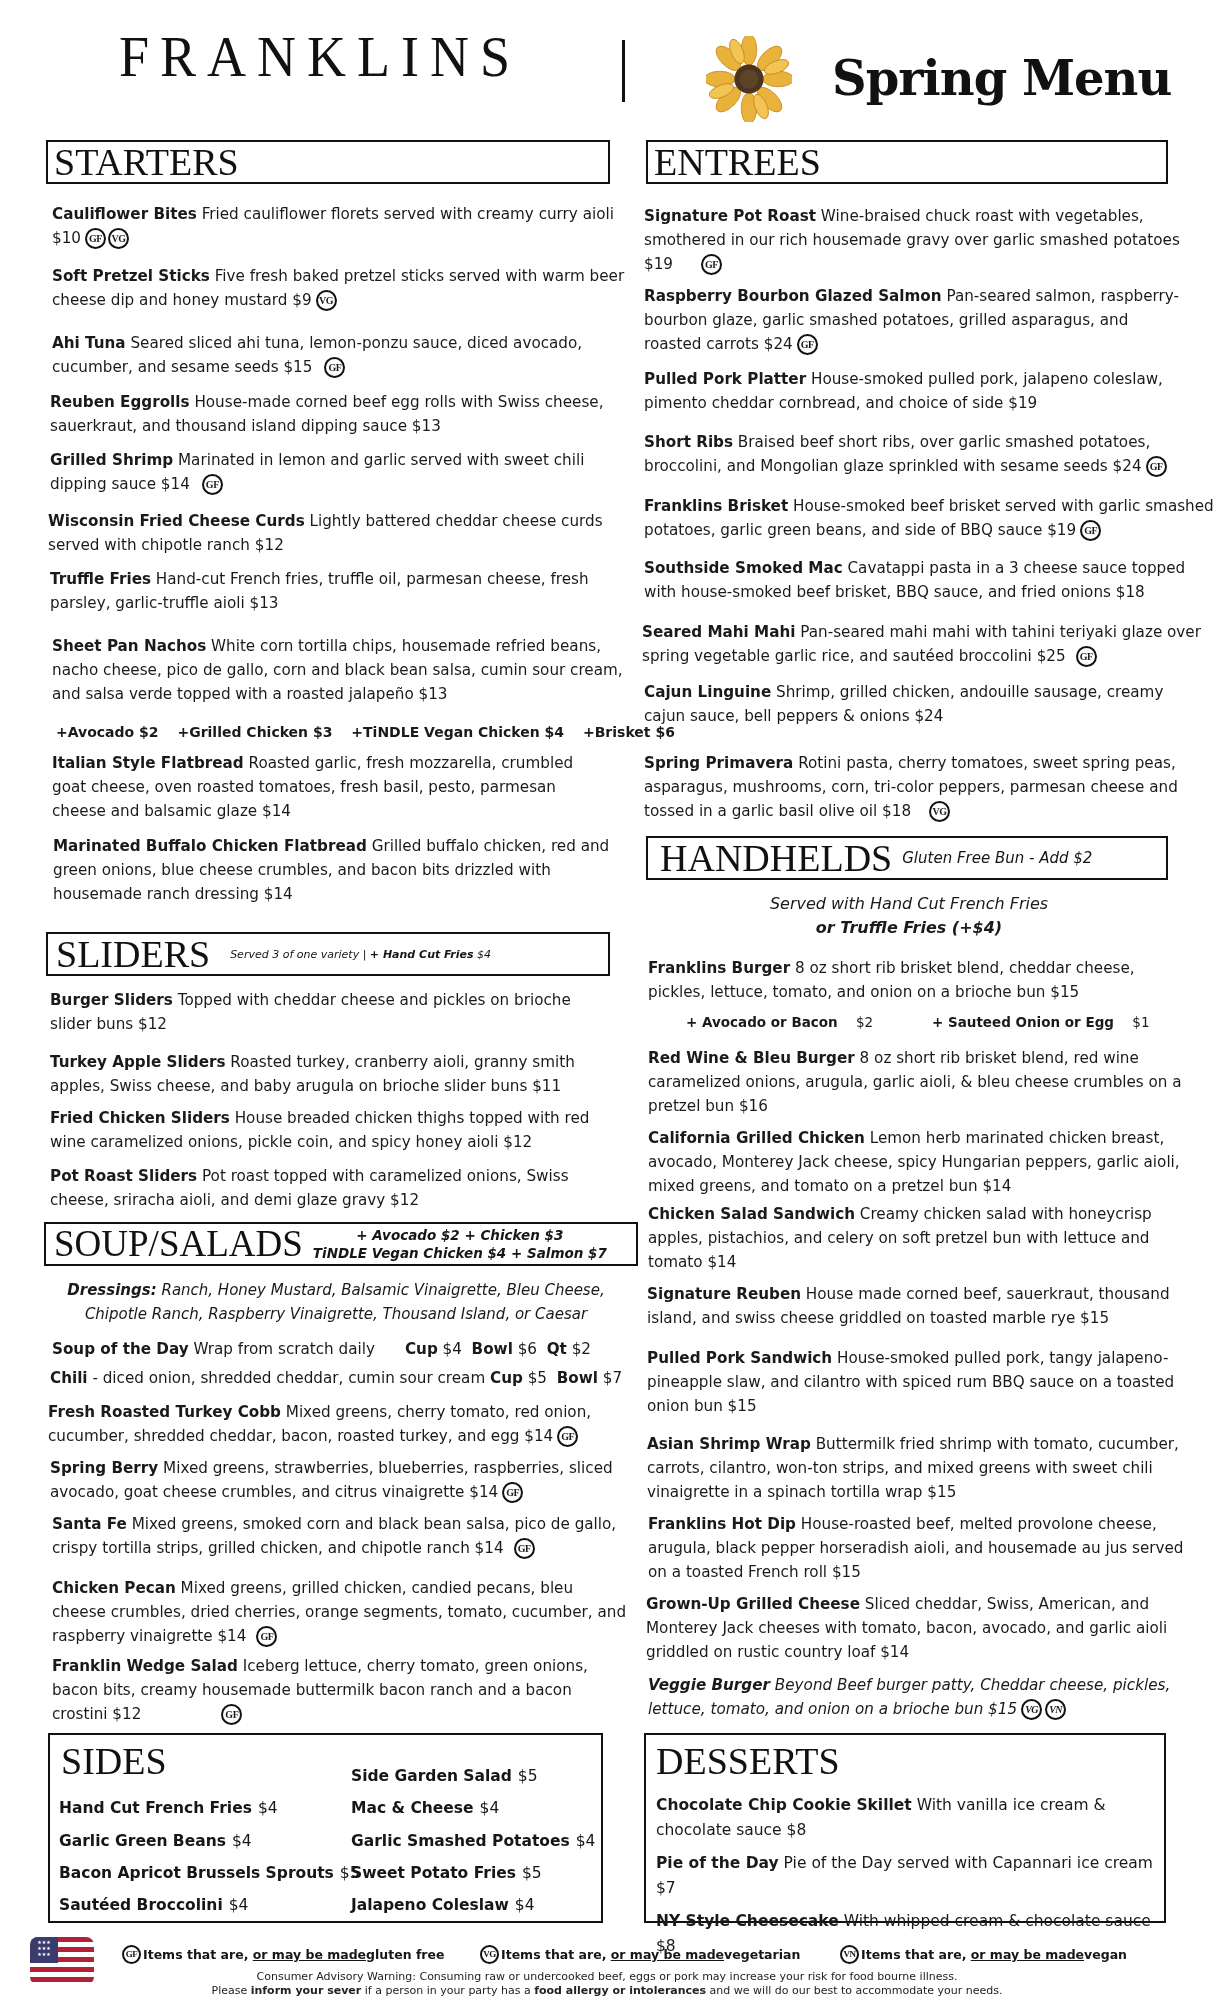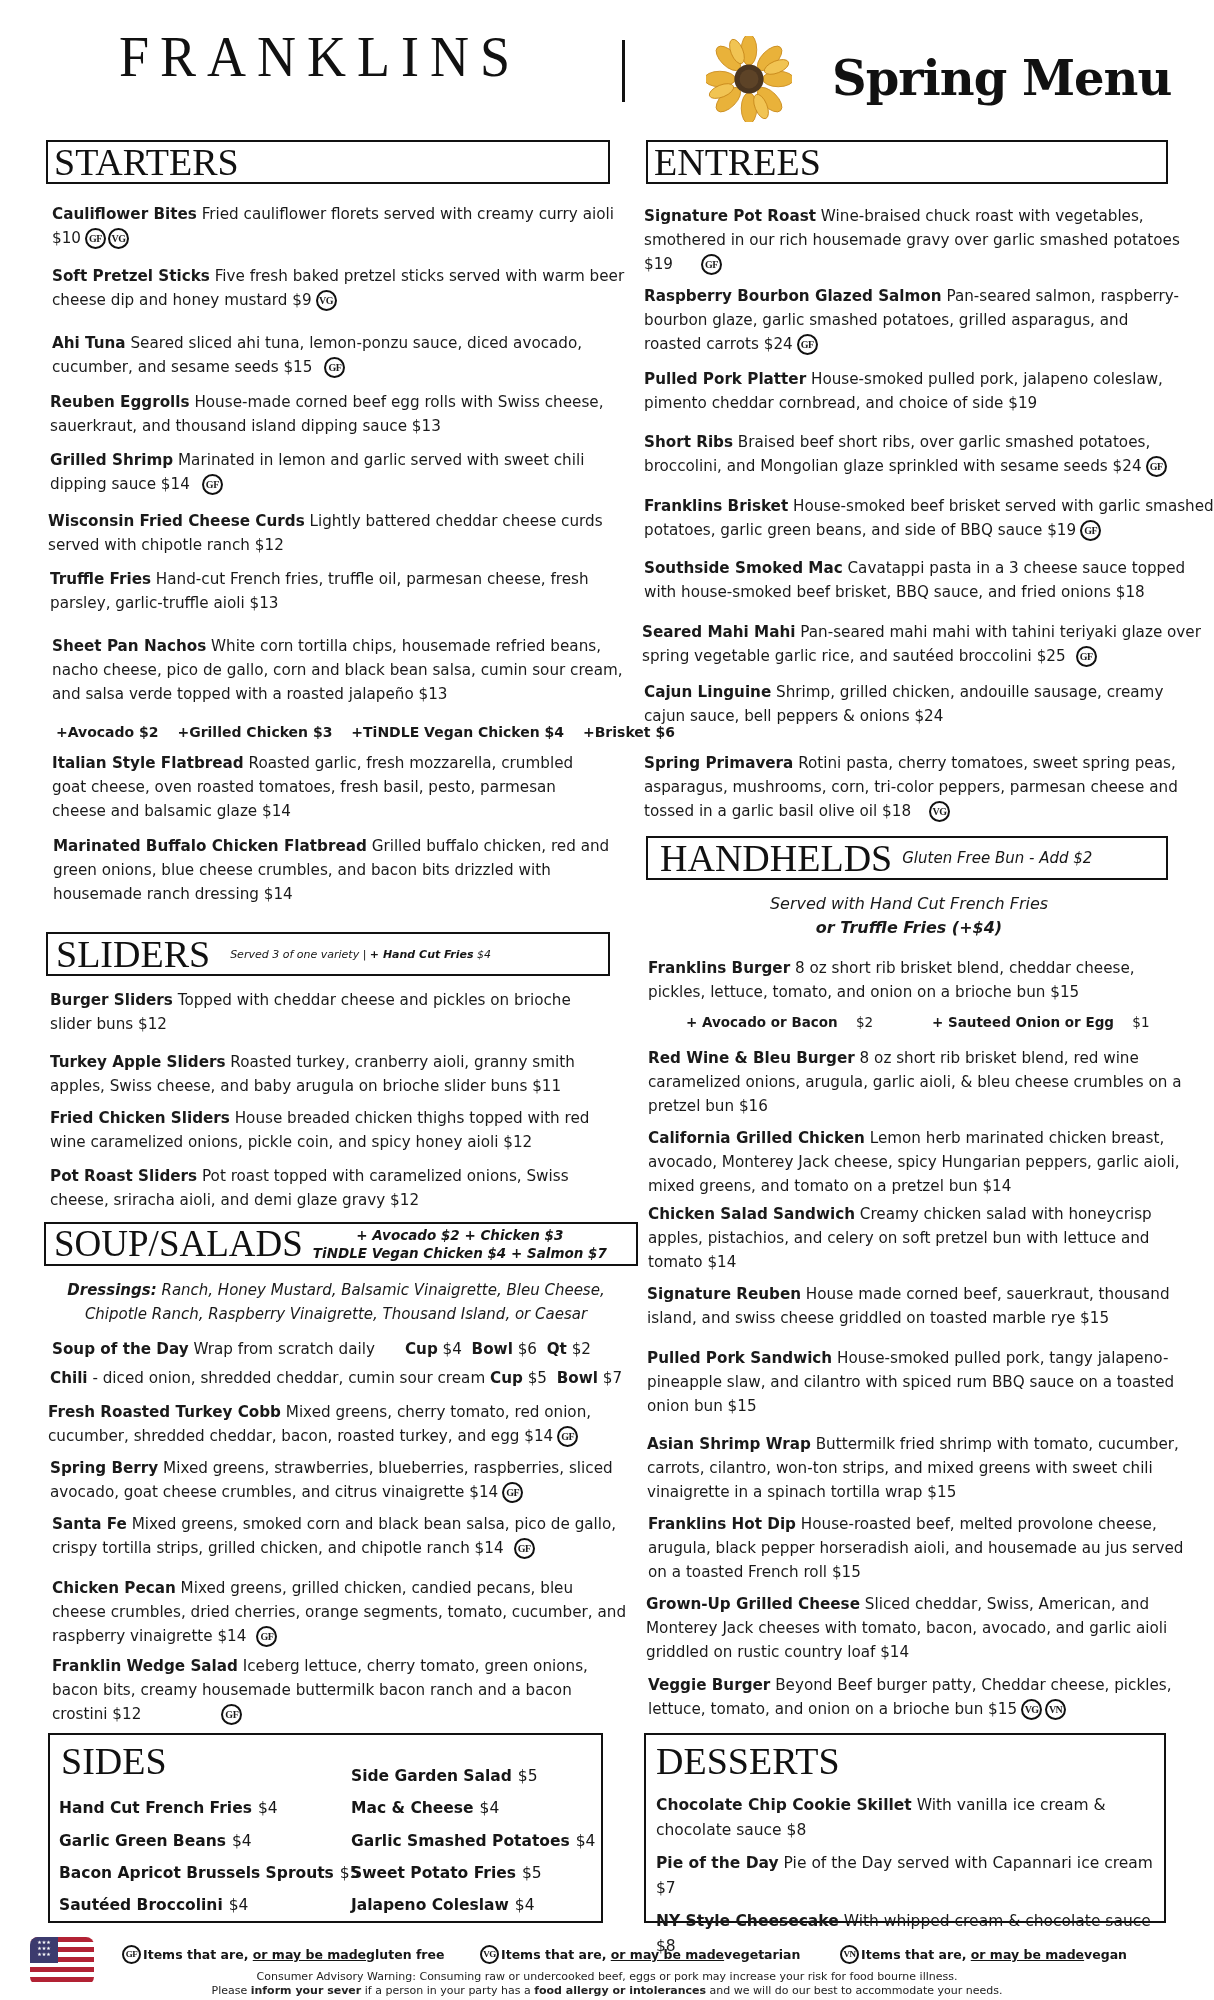--- a/index.html
+++ b/index.html
@@ -246,21 +246,21 @@
   </div>
   <div class="item" style="top:1432px; left:3px; width:560px;">
     <span class="nm">Asian Shrimp Wrap</span><span> Buttermilk fried shrimp with tomato, cucumber, carrots, cilantro, won-ton strips, and mixed greens with sweet chili vinaigrette in a spinach tortilla wrap  $15</span>
   </div>
   <div class="item" style="top:1512px; left:4px; width:555px;">
     <span class="nm">Franklins Hot Dip</span><span> House-roasted beef, melted provolone cheese, arugula, black pepper horseradish aioli, and housemade au jus served on a toasted French roll  $15</span>
   </div>
   <div class="item" style="top:1592px; left:2px; width:540px;">
     <span class="nm">Grown-Up Grilled Cheese</span><span>  Sliced cheddar, Swiss, American, and Monterey Jack cheeses with tomato, bacon, avocado, and garlic aioli griddled on rustic country loaf  $14</span>
   </div>
-  <div class="item" style="top:1673px; left:4px; width:560px;">
+  <div class="item" style="top:1673px; left:4px; width:560px;font-style:italic;">
     <span class="nm">Veggie Burger</span><span> Beyond Beef burger patty, Cheddar cheese, pickles, lettuce, tomato, and onion on a brioche bun  $15</span><span class="badge">VG</span><span class="badge" style="margin-left:3px">VN</span>
   </div>
 </div>
 
 <div class="box" style="left:644px; top:1733px; width:522px; height:190px;">
   <span class="sec-title" style="position:absolute; left:4px; top:6px;">DESSERTS</span>
   <div class="col" style="left:10px; top:58px; width:500px; font-size:15.5px; line-height:25px;">
     <div style="margin-bottom:8px;"><span class="nm" style="font-weight:bold">Chocolate Chip Cookie Skillet</span><span> With vanilla ice cream &amp; chocolate sauce $8</span></div>
     <div style="margin-bottom:8px;"><span style="font-weight:bold">Pie of the Day</span><span> Pie of the Day served with Capannari ice cream $7</span></div>
     <div><span style="font-weight:bold">NY Style Cheesecake</span><span> With whipped cream &amp; chocolate sauce $8</span></div>

